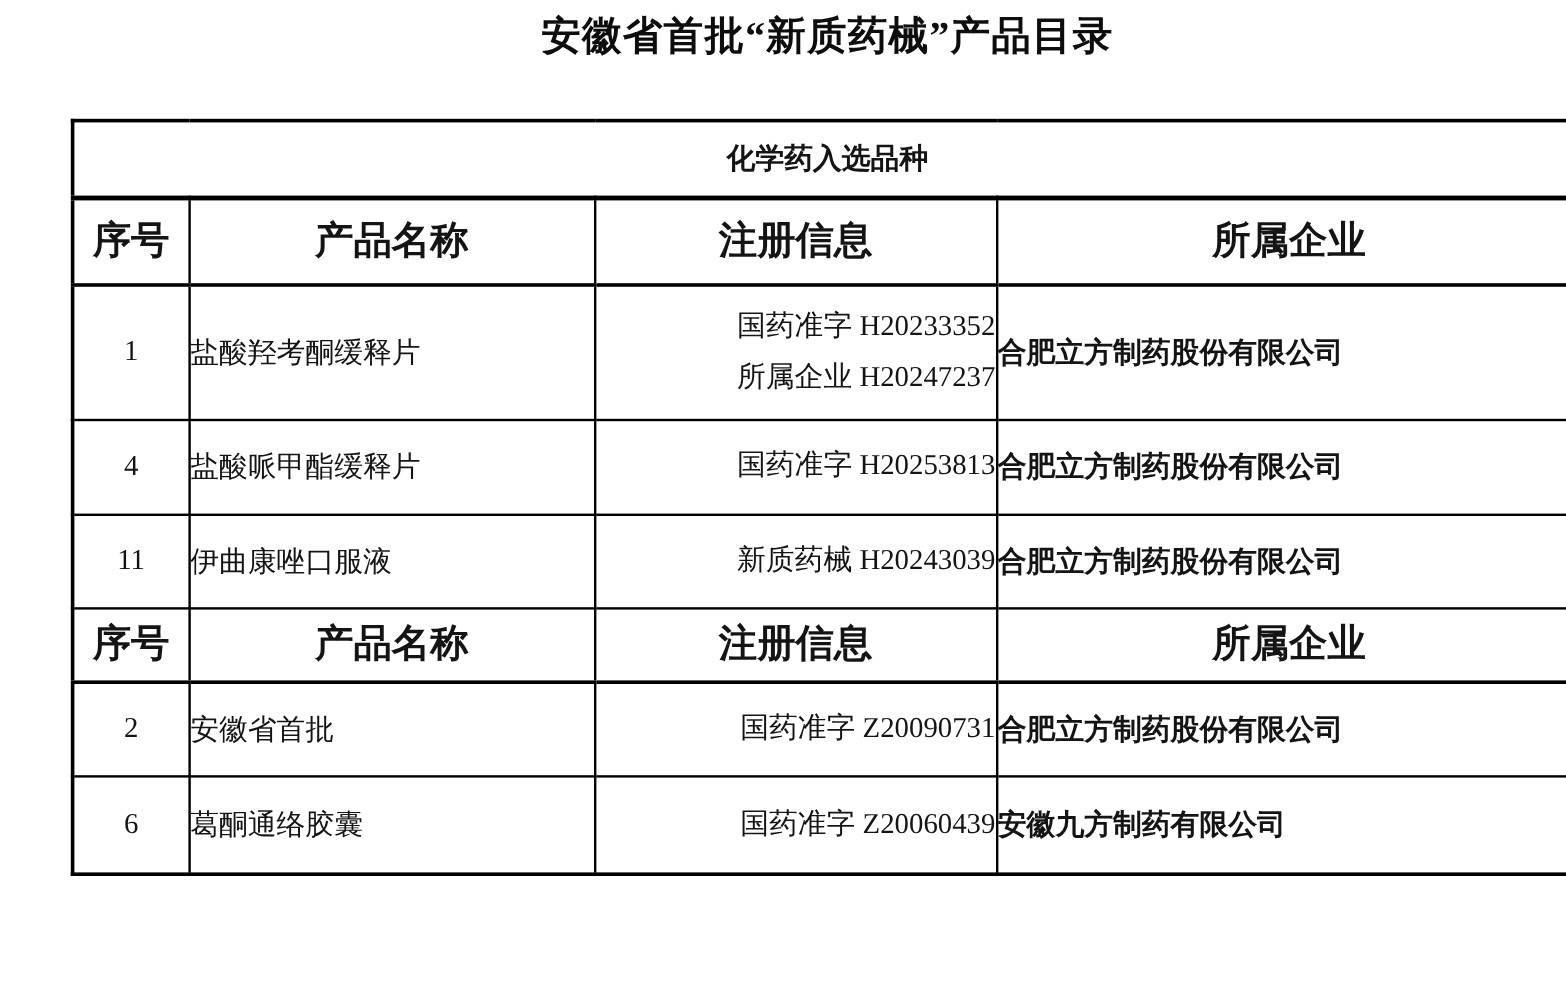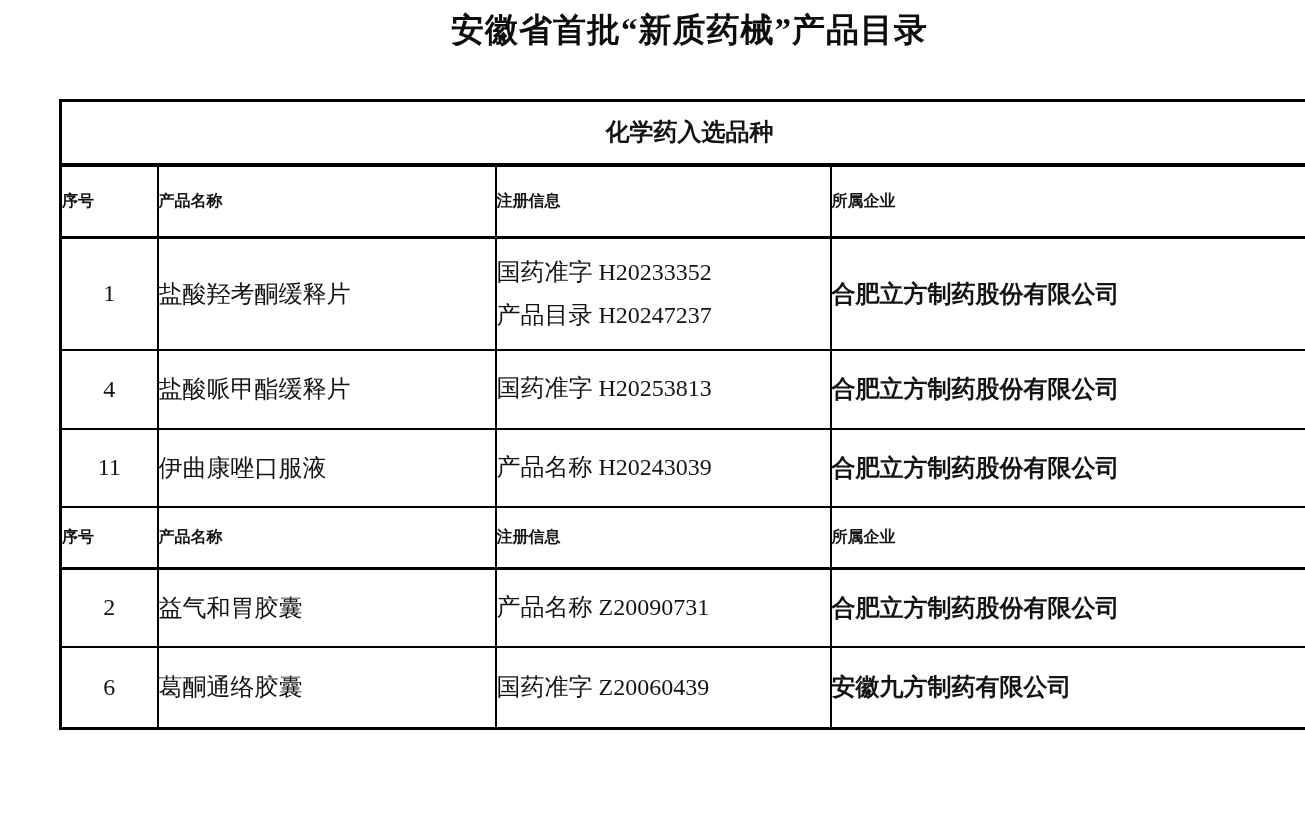--- a/index.html
+++ b/index.html
@@ -47,29 +47,30 @@
     font-family: "Liberation Sans", sans-serif;
     font-weight: bold;
     font-size: 24px;
     border-bottom-width: 4px;
   }
   tr.section-row.second td {
     border-top-width: 4px;
   }
   
   tr.head-row td {
+    text-align: center;
     font-family: "Liberation Sans", sans-serif;
     font-weight: bold;
-    font-size: 16px;
+    font-size: 32px;
     border-bottom-width: 3px;
   }
   
   td.c-no      { text-align: center; }
   td.c-name    { text-align: left; padding-left: 16px; }
-  td.c-reg     { text-align: left; }
+  td.c-reg     { text-align: right; }
   td.c-company { text-align: left; padding-left: 17px; font-weight: bold; }
   td.c-reg .reg-line { line-height: 1.8; }
   
   tr.h-sec1 { height: 64px; }
   tr.h-head1 { height: 73px; }
   tr.h-r1 { height: 112px; }
   tr.h-r2 { height: 79px; }
   tr.h-r3 { height: 78px; }
   tr.h-sec2 { height: 66px; }
   tr.h-head2 { height: 62px; }
@@ -101,56 +102,56 @@
         <td>产品名称</td>
         <td>注册信息</td>
         <td>所属企业</td>
       </tr>
 
       <tr class="h-r1">
         <td class="c-no">1</td>
         <td class="c-name">盐酸羟考酮缓释片</td>
         <td class="c-reg">
           <div class="reg-line">国药准字 H20233352</div>
-          <div class="reg-line">产品目录 H20247237</div>
+          <div class="reg-line">所属企业 H20247237</div>
         </td>
         <td class="c-company">合肥立方制药股份有限公司</td>
       </tr>
 
       <tr class="h-r2">
         <td class="c-no">4</td>
         <td class="c-name">盐酸哌甲酯缓释片</td>
         <td class="c-reg">
           <div class="reg-line">国药准字 H20253813</div>
         </td>
         <td class="c-company">合肥立方制药股份有限公司</td>
       </tr>
 
       <tr class="h-r3">
         <td class="c-no">11</td>
         <td class="c-name">伊曲康唑口服液</td>
         <td class="c-reg">
-          <div class="reg-line">产品名称 H20243039</div>
+          <div class="reg-line">新质药械 H20243039</div>
         </td>
         <td class="c-company">合肥立方制药股份有限公司</td>
       </tr>
 
 
       <tr class="head-row h-head2">
         <td>序号</td>
         <td>产品名称</td>
         <td>注册信息</td>
         <td>所属企业</td>
       </tr>
 
       <tr class="h-r4">
         <td class="c-no">2</td>
-        <td class="c-name">益气和胃胶囊</td>
+        <td class="c-name">安徽省首批</td>
         <td class="c-reg">
-          <div class="reg-line">产品名称 Z20090731</div>
+          <div class="reg-line">国药准字 Z20090731</div>
         </td>
         <td class="c-company">合肥立方制药股份有限公司</td>
       </tr>
 
       <tr class="h-r5">
         <td class="c-no">6</td>
         <td class="c-name">葛酮通络胶囊</td>
         <td class="c-reg">
           <div class="reg-line">国药准字 Z20060439</div>
         </td>

